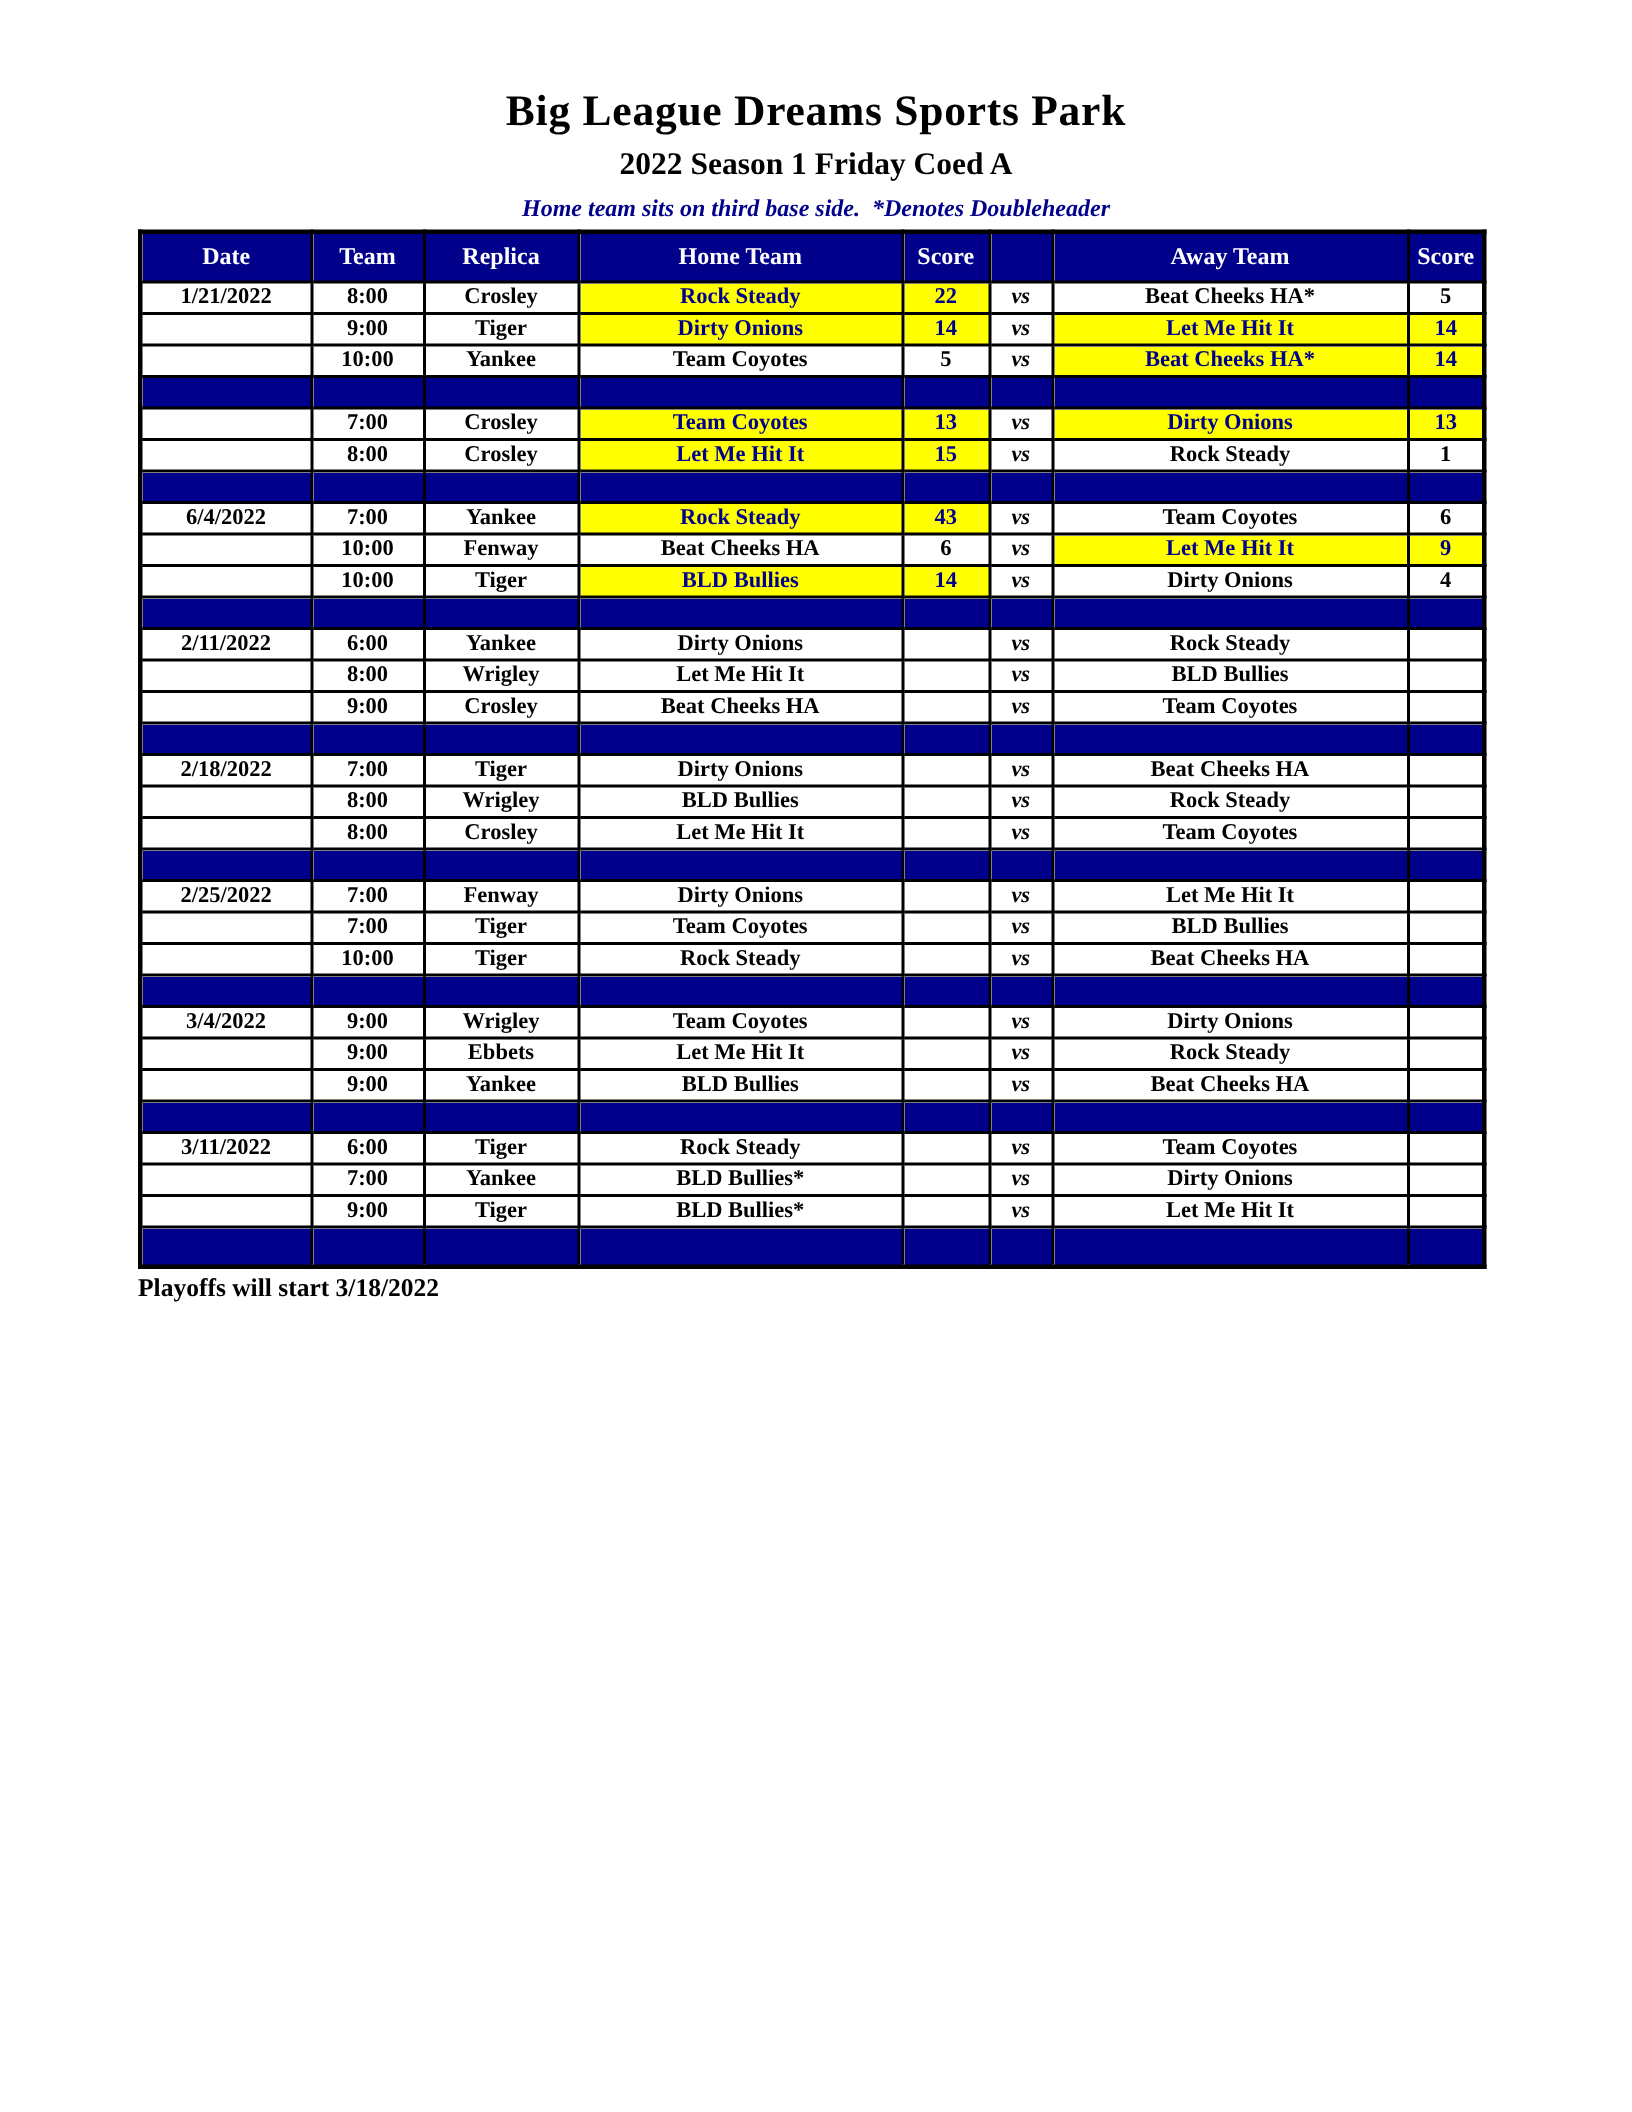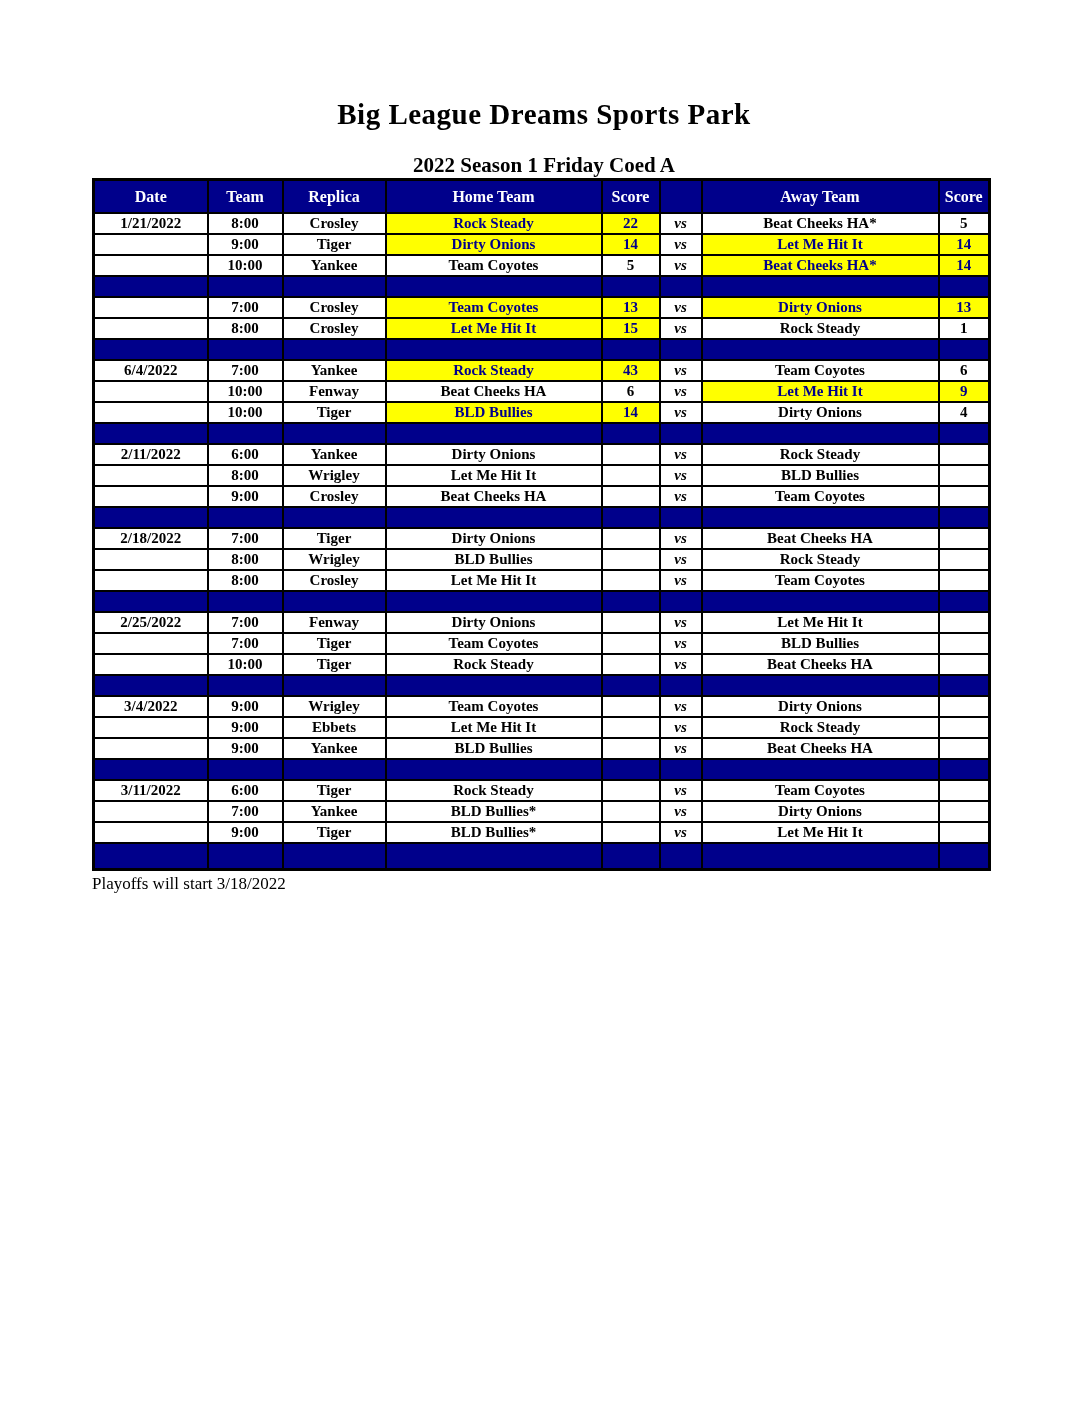--- a/index.html
+++ b/index.html
@@ -3,32 +3,32 @@
 <meta charset="utf-8">
 <style>
   * { margin: 0; padding: 0; box-sizing: border-box; }
   html, body { background: #ffffff; }
   body {
     width: 1088px; height: 1408px;
     font-family: "Liberation Serif", "DejaVu Serif", serif;
     color: #000000;
     position: relative;
   }
-  .page { width: 1088px; height: 1408px; background: #ffffff; padding-top: 98px; }
+  .page { width: 1088px; height: 1408px; background: #ffffff; padding-top: 58px; }
   .title {
     text-align: center;
     font-size: 29px;
     font-weight: bold;
     letter-spacing: 0.5px;
   }
   .subtitle {
     text-align: center;
     font-size: 21px;
     font-weight: bold;
-    margin-top: 22px;
+    margin-top: 6px;
   }
   .note {
     text-align: center;
     font-size: 16px;
     font-weight: bold;
     font-style: italic;
     color: #00008B;
     margin-top: 9px;
     margin-bottom: 4px;
     white-space: pre-wrap;
@@ -58,29 +58,30 @@
     font-size: 16px;
   }
   td.hl { background: #FFFF00; color: #00008B; }
   td.vs { font-style: italic; font-size: 14px; }
   tr.sep td { background: #00008B; height: 21px; }
   tr.sep-last td { background: #00008B; height: 27px; }
   .footer {
     margin-left: 92px;
     margin-top: 3px;
     font-size: 17px;
-    font-weight: normal;
+    font-weight: bold;
   }
 </style>
 </head>
 <body>
 
 <div class="page">
   <div class="title">Big League Dreams Sports Park</div>
   <div class="subtitle">2022 Season 1 Friday Coed A</div>
+  <div class="note">Home team sits on third base side.  *Denotes Doubleheader</div>
 
   <table class="schedule">
     <colgroup>
       <col style="width:114px">
         <col style="width:75px">
         <col style="width:103px">
       <col style="width:216px">
         <col style="width:58px">
         <col style="width:42px">
       <col style="width:237px">

